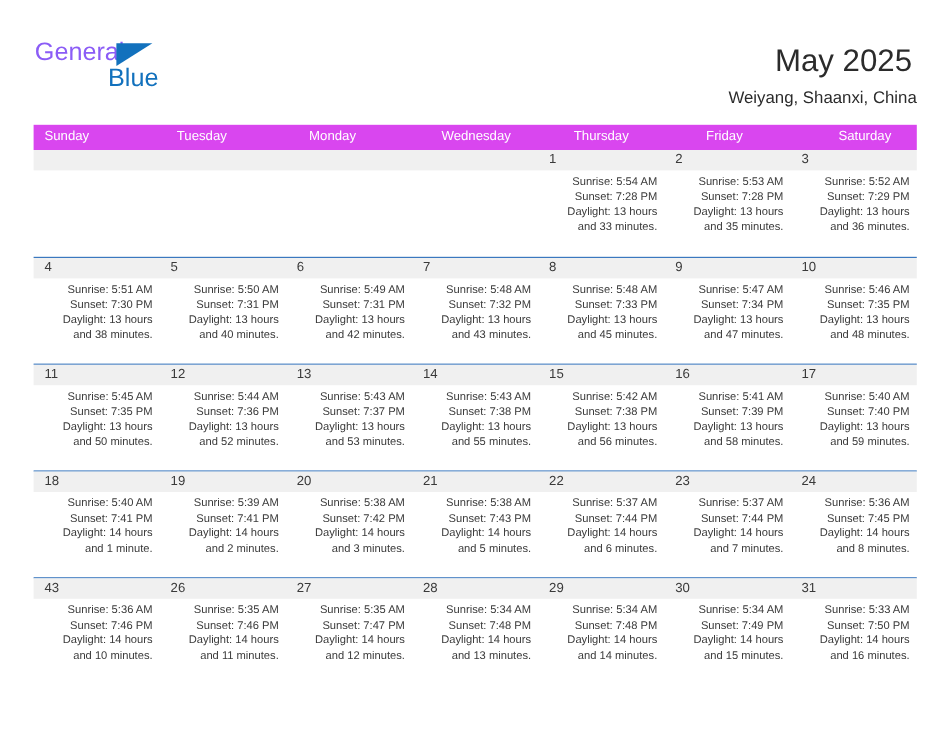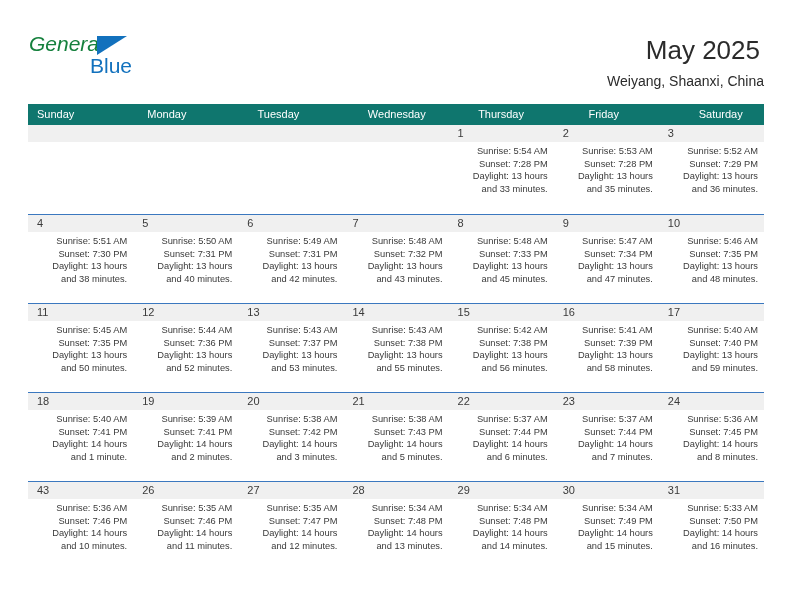--- a/index.html
+++ b/index.html
@@ -33,25 +33,24 @@
     left: 0;
     top: 2px;
     width: 210px;
     height: 56px;
   }
   .brand-general {
     position: absolute;
     left: 1px;
     top: 0px;
     font-size: 21px;
-    color: #15803d;
+    color: #8b5cf6;
     letter-spacing: 0px;
     line-height: 24px;
     font-family: "Liberation Sans", sans-serif;
-    font-style: italic;
   }
   .brand-tri {
     position: absolute;
     left: 69px;
     top: 4px;
     width: 0;
     height: 0;
     border-left: 30px solid #1271bd;
     border-bottom: 19px solid transparent;
   }
@@ -90,21 +89,21 @@
 
   
   .calendar {
     position: absolute;
     left: 28px;
     top: 104px;
     width: 736px;
   }
   .dow-row {
     display: flex;
-    background: #0f766e;
+    background: #d946ef;
     height: 21px;
     gap: 36px;
   }
   .dow-cell {
     flex: 1 1 0;
     color: #ffffff;
     font-size: 11px;
     line-height: 21px;
     padding-left: 9px;
     box-sizing: border-box;
@@ -168,22 +167,22 @@
     <div class="title-block">
       <div class="cal-title">May 2025</div>
       <div class="cal-subtitle">Weiyang, Shaanxi, China</div>
     </div>
 
   </div>
 
   <div class="calendar">
     <div class="dow-row">
         <div class="dow-cell">Sunday</div>
+        <div class="dow-cell">Tuesday</div>
         <div class="dow-cell">Monday</div>
-        <div class="dow-cell">Tuesday</div>
         <div class="dow-cell">Wednesday</div>
         <div class="dow-cell">Thursday</div>
         <div class="dow-cell">Friday</div>
         <div class="dow-cell">Saturday</div>
       </div>
     <div>
         <div class="week">
           <div class="numbers-band">
             <div class="num-cell"></div>
             <div class="num-cell"></div>

